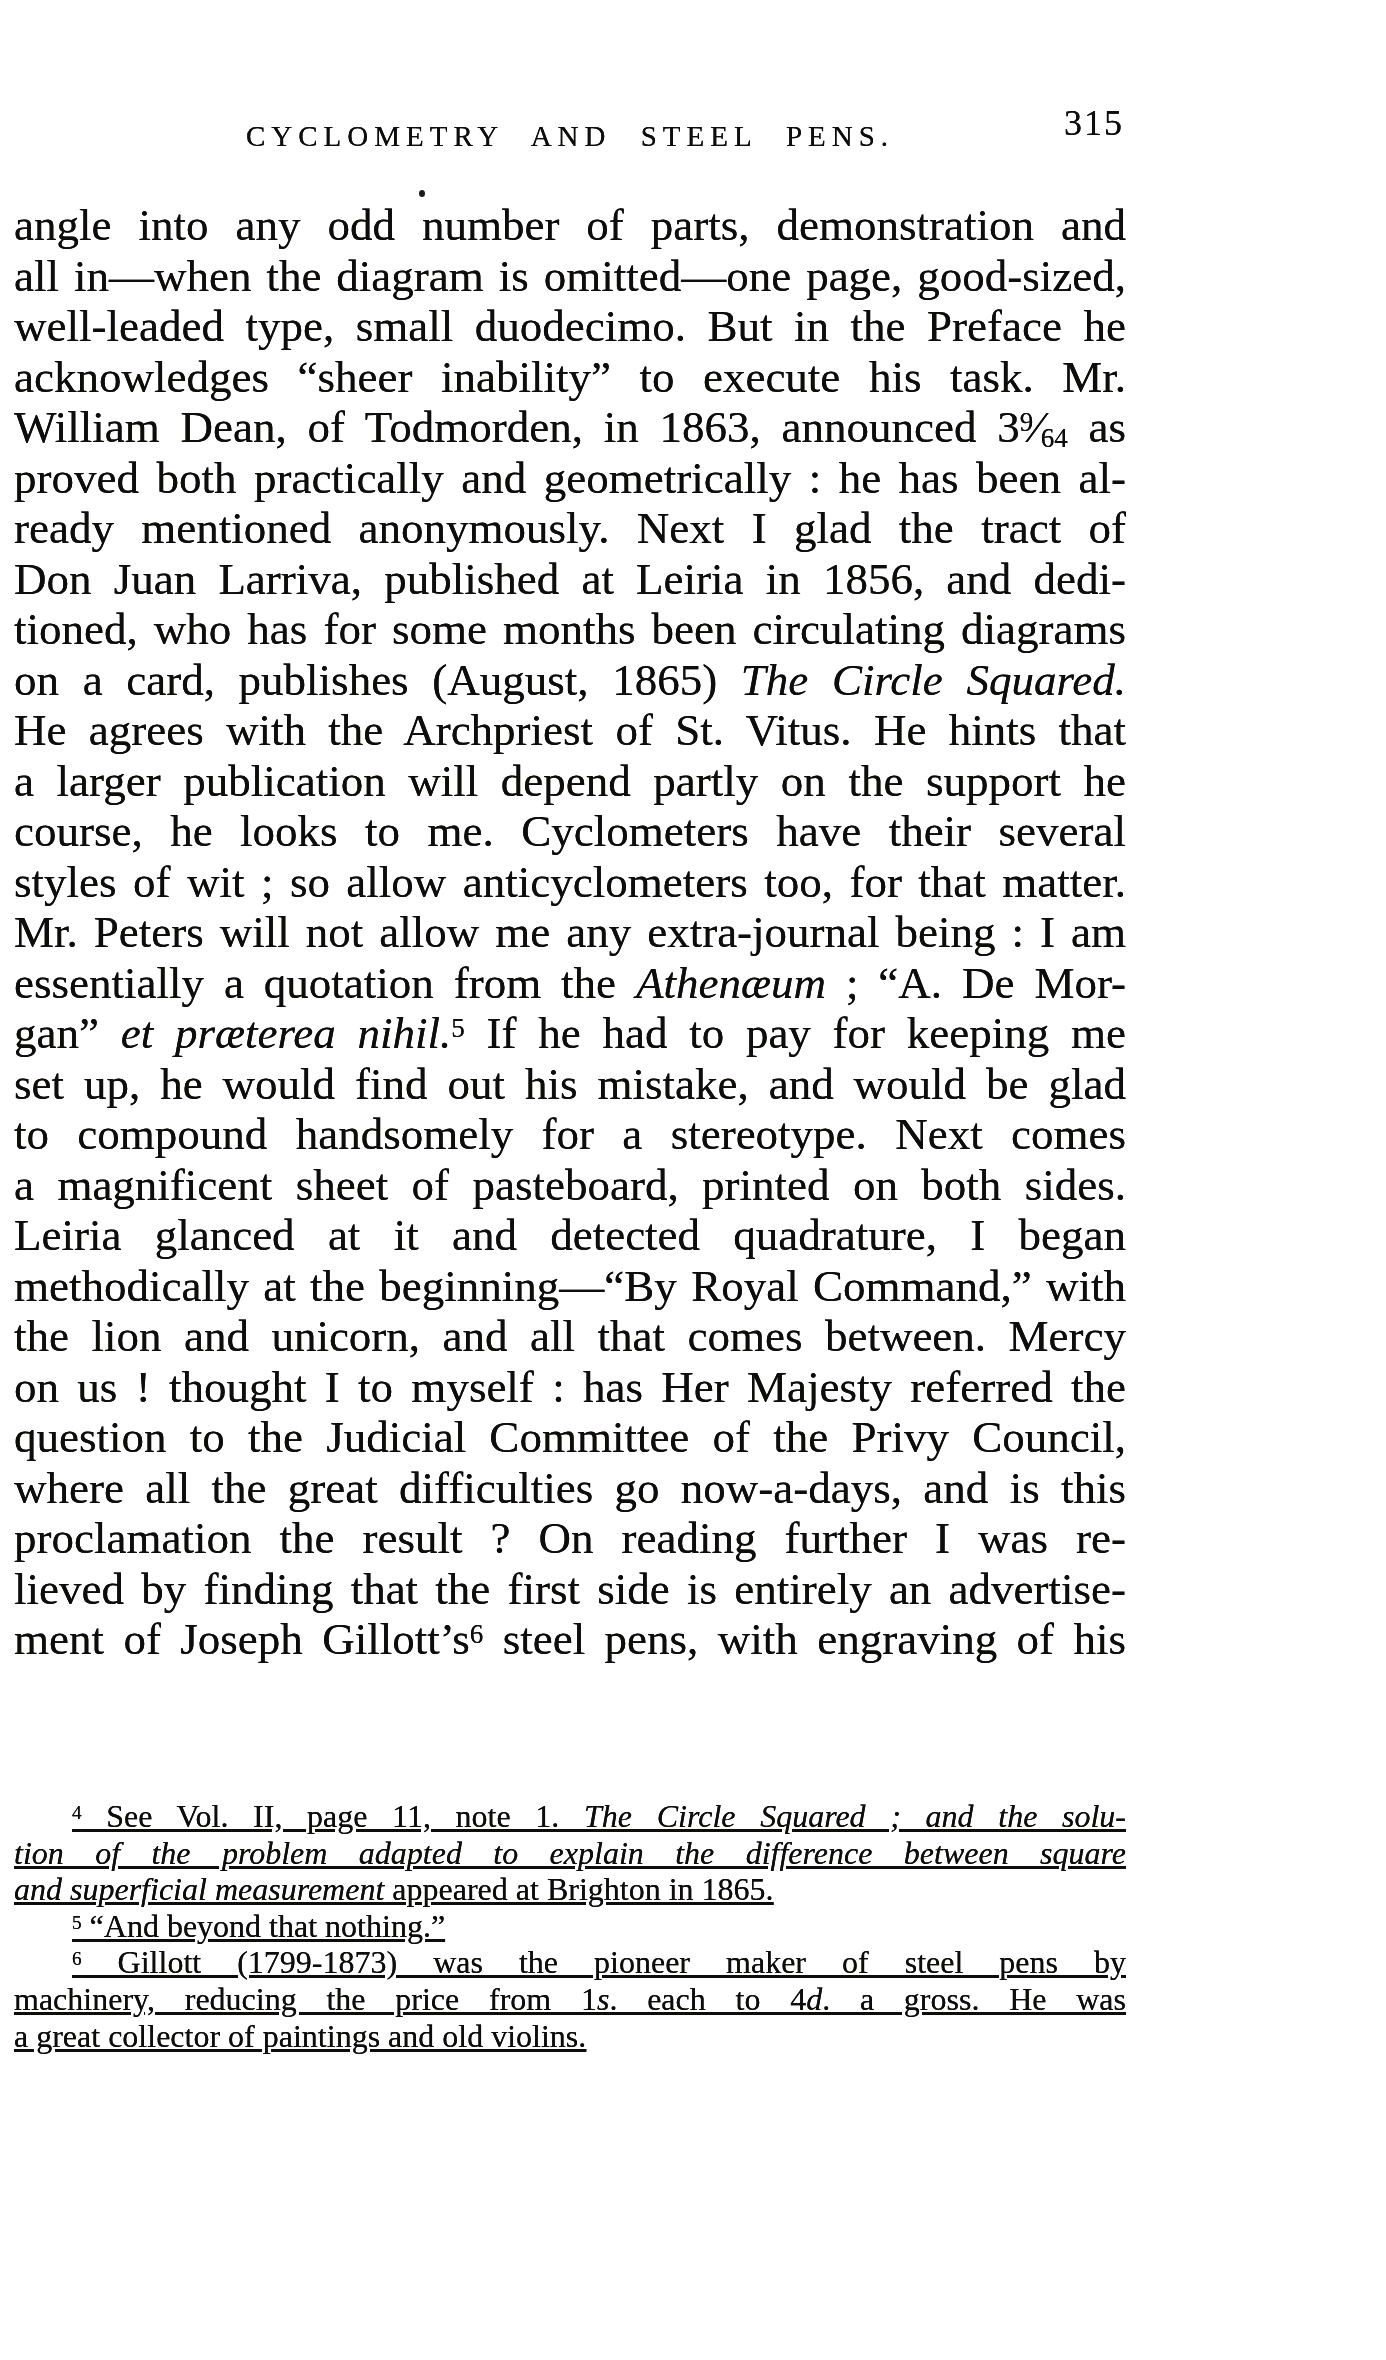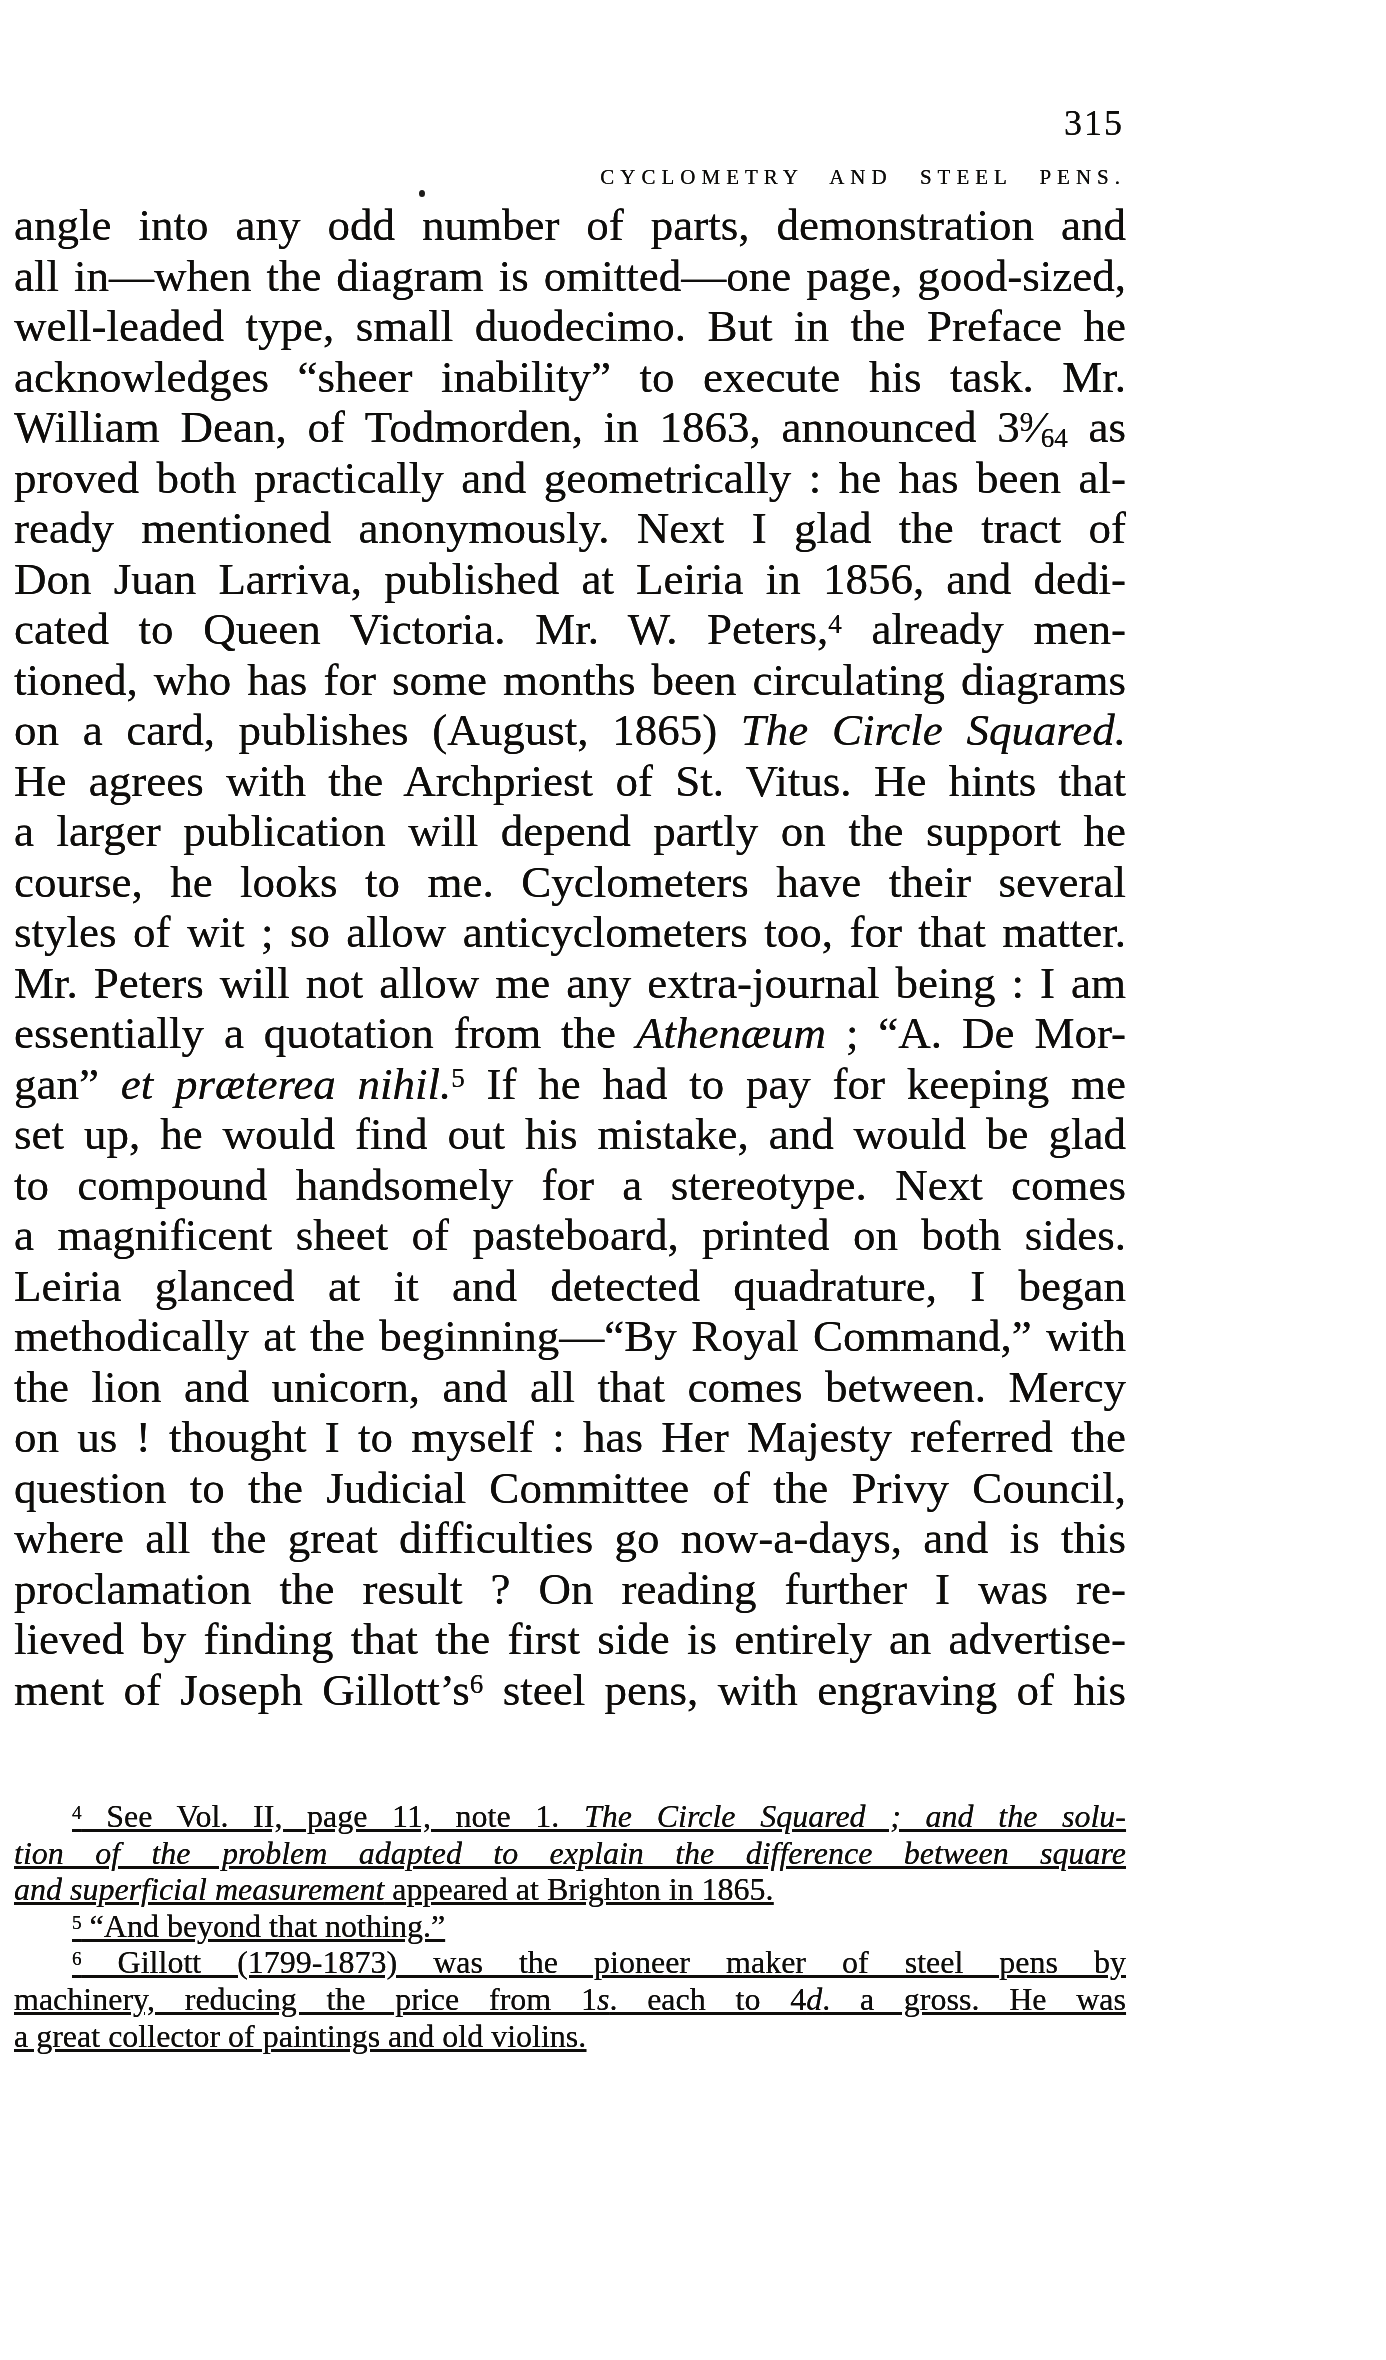--- a/index.html
+++ b/index.html
@@ -8,24 +8,23 @@
     width:1386px;height:2360px;
     background:var(--paper,#ffffff);
     color:var(--ink,#0e0d0b);
     font-family:"Liberation Serif","DejaVu Serif",serif;
     overflow:hidden;
   }
   
   .running-head{position:absolute;left:14px;top:102px;width:1112px;height:64px;}
   .head-title{
     position:absolute;left:0;right:0;top:18px;
-    text-align:right;
-    font-size:21px;letter-spacing:6px;word-spacing:16px;
+    text-align:center;
+    font-size:29px;letter-spacing:6px;word-spacing:16px;
     text-shadow:0 0 0.5px currentColor;
-    margin-top:45px;
   }
   .folio{
     position:absolute;right:2px;top:0;
     font-size:36px;letter-spacing:2px;
     text-shadow:0 0 0.5px currentColor;
   }
   
   .body-text{
     position:absolute;left:14px;top:200px;width:1112px;
     font-size:45px;line-height:50.5px;
@@ -66,21 +65,20 @@
 
   <main class="body-text" id="body-lines">
       <div class="line just"><span>angle into any odd number of parts, demonstration and</span></div>
       <div class="line just"><span>all in—when the diagram is omitted—one page, good-sized,</span></div>
       <div class="line just"><span>well-leaded type, small duodecimo. But in the Preface he</span></div>
       <div class="line just"><span>acknowledges “sheer inability” to execute his task. Mr.</span></div>
       <div class="line just"><span>William Dean, of Todmorden, in 1863, announced 3</span><sup>9</sup><span>⁄</span><sub>64</sub><span> as</span></div>
       <div class="line just"><span>proved both practically and geometrically : he has been al-</span></div>
       <div class="line just"><span>ready mentioned anonymously. Next I glad the tract of</span></div>
       <div class="line just"><span>Don Juan Larriva, published at Leiria in 1856, and dedi-</span></div>
-      <div class="line just"><span>cated to Queen Victoria. Mr. W. Peters,</span><sup>4</sup><span> already men-</span></div>
       <div class="line just"><span>tioned, who has for some months been circulating diagrams</span></div>
       <div class="line just"><span>on a card, publishes (August, 1865) </span><i>The Circle Squared.</i></div>
       <div class="line just"><span>He agrees with the Archpriest of St. Vitus. He hints that</span></div>
       <div class="line just"><span>a larger publication will depend partly on the support he</span></div>
       <div class="line just"><span>course, he looks to me. Cyclometers have their several</span></div>
       <div class="line just"><span>styles of wit ; so allow anticyclometers too, for that matter.</span></div>
       <div class="line just"><span>Mr. Peters will not allow me any extra-journal being : I am</span></div>
       <div class="line just"><span>essentially a quotation from the </span><i>Athenæum</i><span> ; “A. De Mor-</span></div>
       <div class="line just"><span>gan” </span><i>et præterea nihil.</i><sup>5</sup><span> If he had to pay for keeping me</span></div>
       <div class="line just"><span>set up, he would find out his mistake, and would be glad</span></div>

